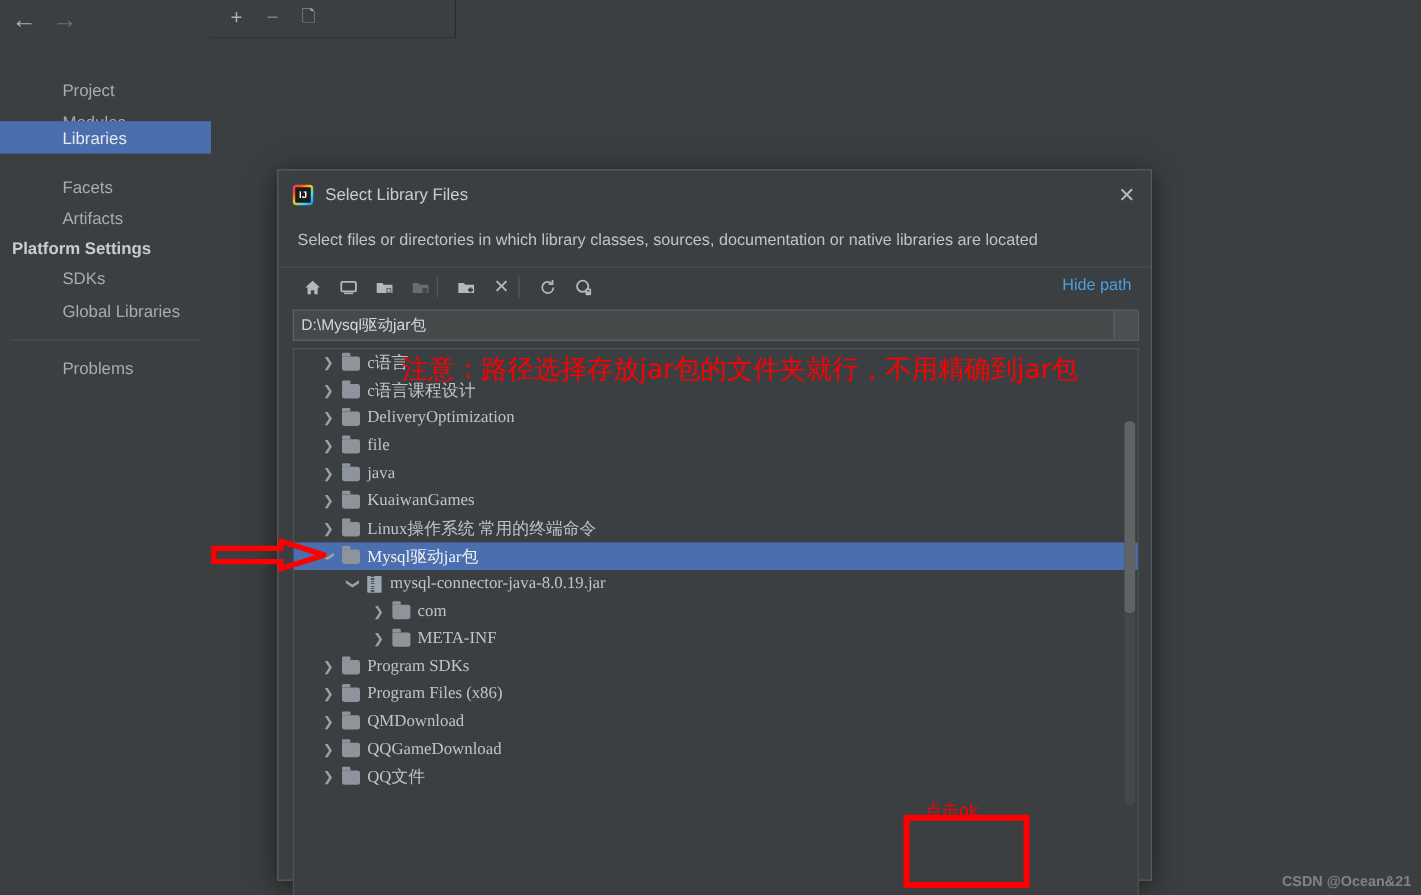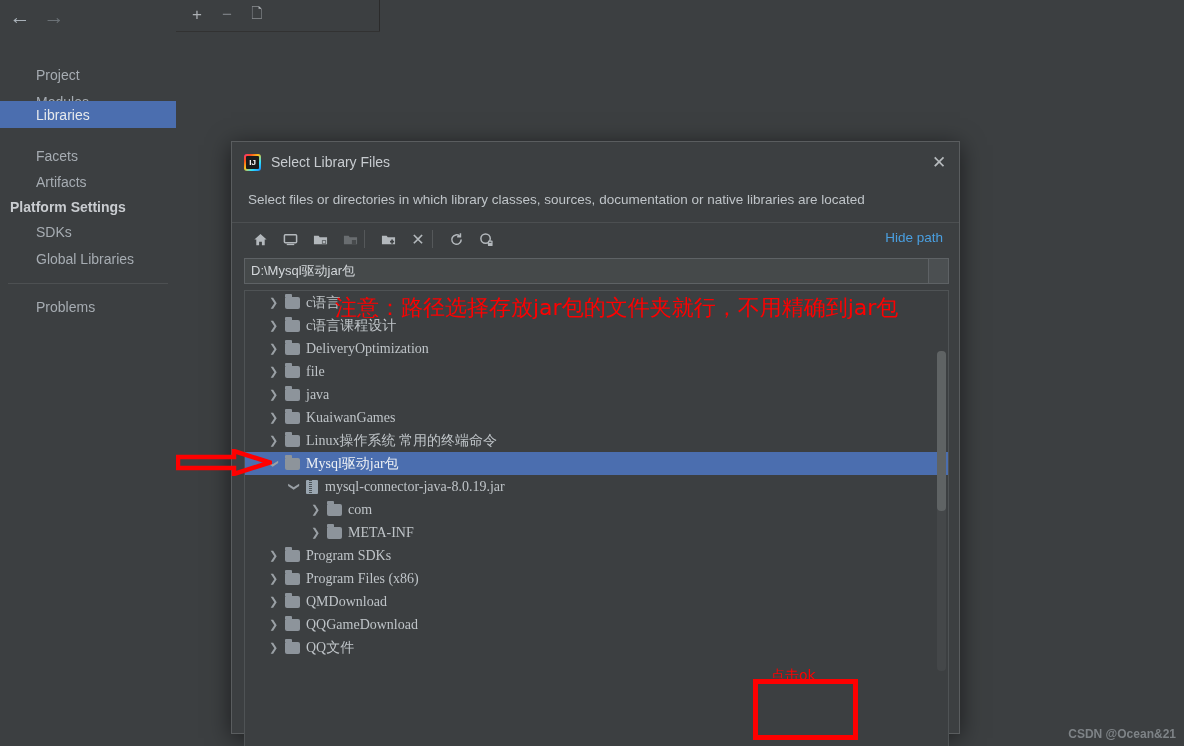--- a/index.html
+++ b/index.html
@@ -25,21 +25,21 @@
   .arrow-fwd { left: 42px; color: #6b7176; }
 
   .tree-group {
     position: absolute; left: 0; width: 176px; height: 27px;
     font-size: 14px; color: #c9ccd0; font-weight: bold;
     display: flex; align-items: center; padding-left: 10px;
   }
   .tree-leaf {
     position: absolute; left: 0; width: 176px; height: 27px;
     font-size: 14px; color: #a6acb2;
-    display: flex; align-items: center; padding-left: 36px;
+    display: flex; align-items: center; padding-left: 52px;
   }
   .tree-leaf.selected { background: #4b6eaf; color: #e6e9ec; }
   .sidebar-divider {
     position: absolute; left: 8px; width: 160px; height: 1px; background: #4d5052;
   }
 
   
   .lib-panel {
     position: absolute; left: 176px; top: 0; width: 204px; height: 746px;
     background: #3c3f41; border-right: 1px solid #2b2b2b;

